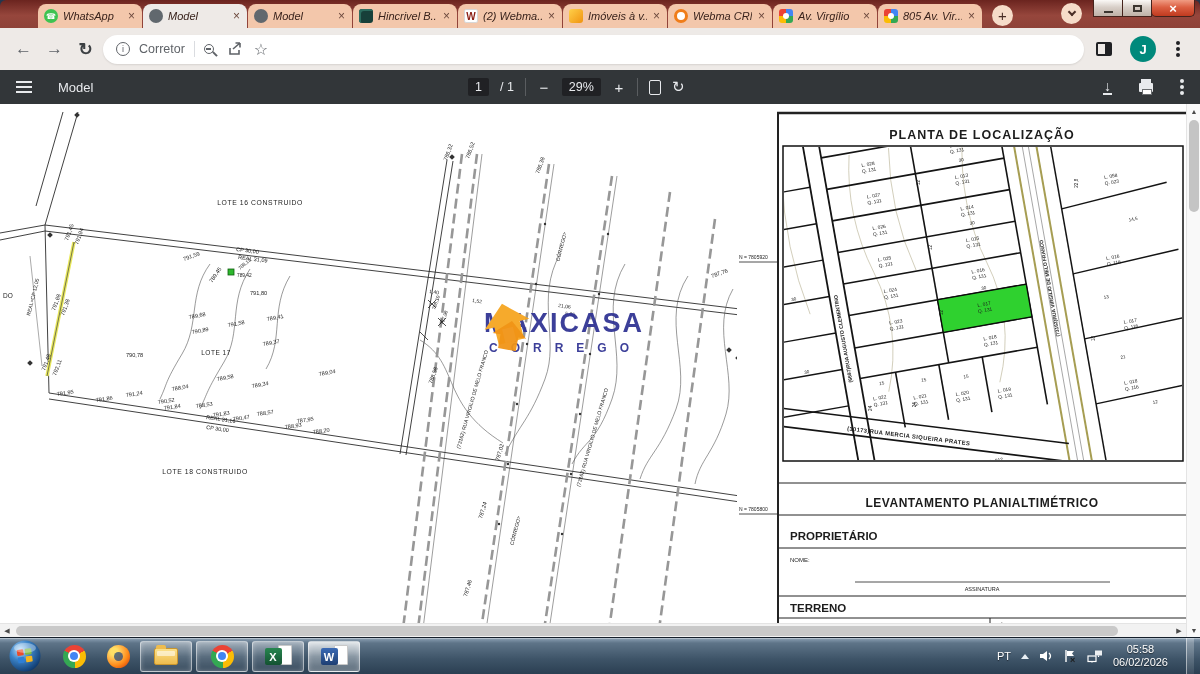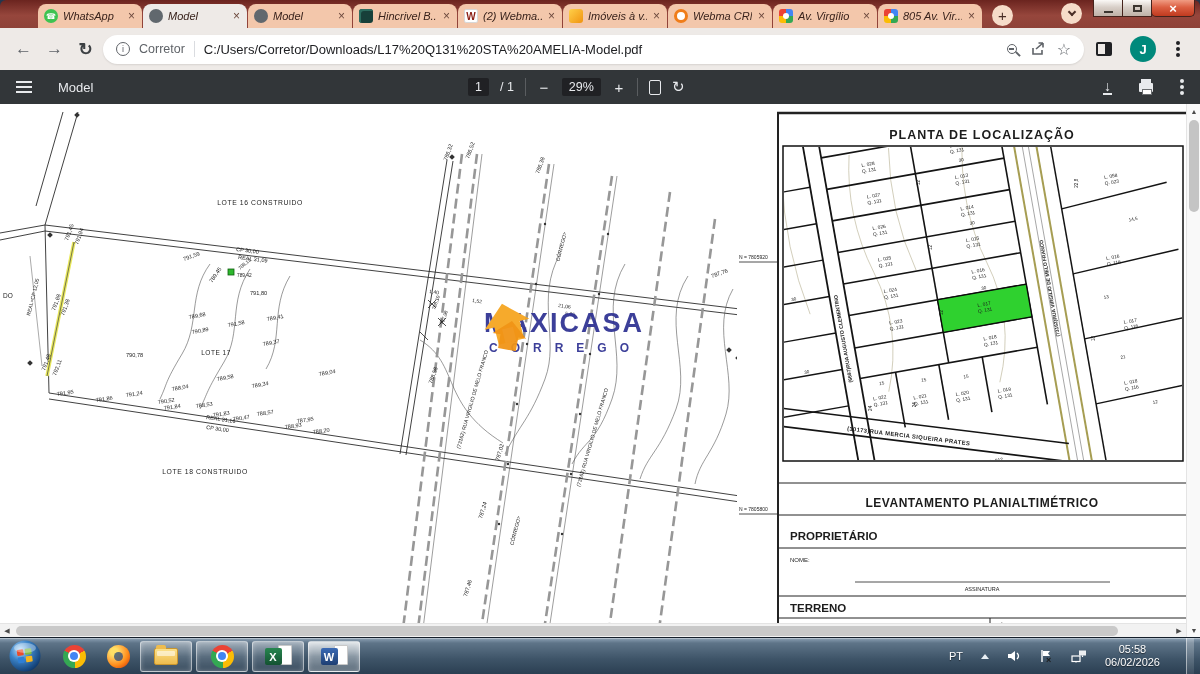--- a/index.html
+++ b/index.html
@@ -107,21 +107,21 @@
   .ffic::after{content:"";position:absolute;left:7px;top:7px;width:9px;height:9px;border-radius:50%;background:#2a4b7c;opacity:.75;}
   .folderic{width:24px;height:17px;background:linear-gradient(#fbe08a,#eebc4e);border-radius:2px;position:relative;border:1px solid #c9962e;}
   .folderic::before{content:"";position:absolute;top:-4px;left:1px;width:10px;height:4px;background:#eebc4e;border-radius:2px 2px 0 0;}
   .folderic::after{content:"";position:absolute;top:2px;left:2px;width:18px;height:5px;background:rgba(255,255,255,.55);border-radius:1px;}
   .officeic{position:relative;width:27px;height:22px;}
   .officeic .page{position:absolute;right:0;top:0;width:14px;height:20px;background:#fff;border:1px solid #c9c9c9;border-radius:1px;}
   .officeic .sq{position:absolute;left:0;top:3px;width:17px;height:17px;color:#fff;font-weight:bold;font-size:11px;
                 display:flex;align-items:center;justify-content:center;border-radius:2px;}
   .sq-excel{background:linear-gradient(#27864f,#145232);}
   .sq-word{background:linear-gradient(#3a6ab5,#1e3f73);}
-  .tray{margin-left:auto;display:flex;align-items:center;gap:18px;color:#fff;}
+  .tray{margin-left:auto;display:flex;align-items:center;gap:10px;color:#fff;}
   .lang{font-size:11px;text-shadow:0 1px 1px rgba(0,0,0,.5);}
   .caretup{width:0;height:0;border-left:4px solid transparent;border-right:4px solid transparent;border-bottom:5px solid #e9eff4;}
   .clock{font-size:11px;line-height:13px;text-align:center;text-shadow:0 1px 1px rgba(0,0,0,.55);white-space:nowrap;}
   .showdesk{width:8px;height:37px;background:linear-gradient(rgba(255,255,255,.28),rgba(255,255,255,.08));
             border-left:1px solid rgba(255,255,255,.5);margin-left:8px;}
 </style>
 </head>
 <body>
 
 <div class="screen">
@@ -190,21 +190,20 @@
   </div>
 
   <div class="addressbar">
     <span class="navic">←</span>
     <span class="navic">→</span>
     <span class="navic reload">↻</span>
     <div class="omnibox">
       <span class="infoc">i</span>
       <span class="chip">Corretor</span>
       <span class="odiv"></span>
-      <span class="url">C:/Users/Corretor/Downloads/L17%20Q131%20STA%20AMELIA-Model.pdf</span>
       <span class="zoomout"></span>
       <svg width="18" height="16">
           <path d="M3 7 v6 h9 v-4" fill="none" stroke="#5f6368" stroke-width="1.6"></path>
           <path d="M6 8 L13 2 M13 2 h-4.5 M13 2 v4.5" fill="none" stroke="#5f6368" stroke-width="1.6"></path>
         </svg>
       <span class="star">☆</span>
     </div>
     <span class="sidepanel"></span>
     <span class="avatar">J</span>
     <span class="kebab"></span>

